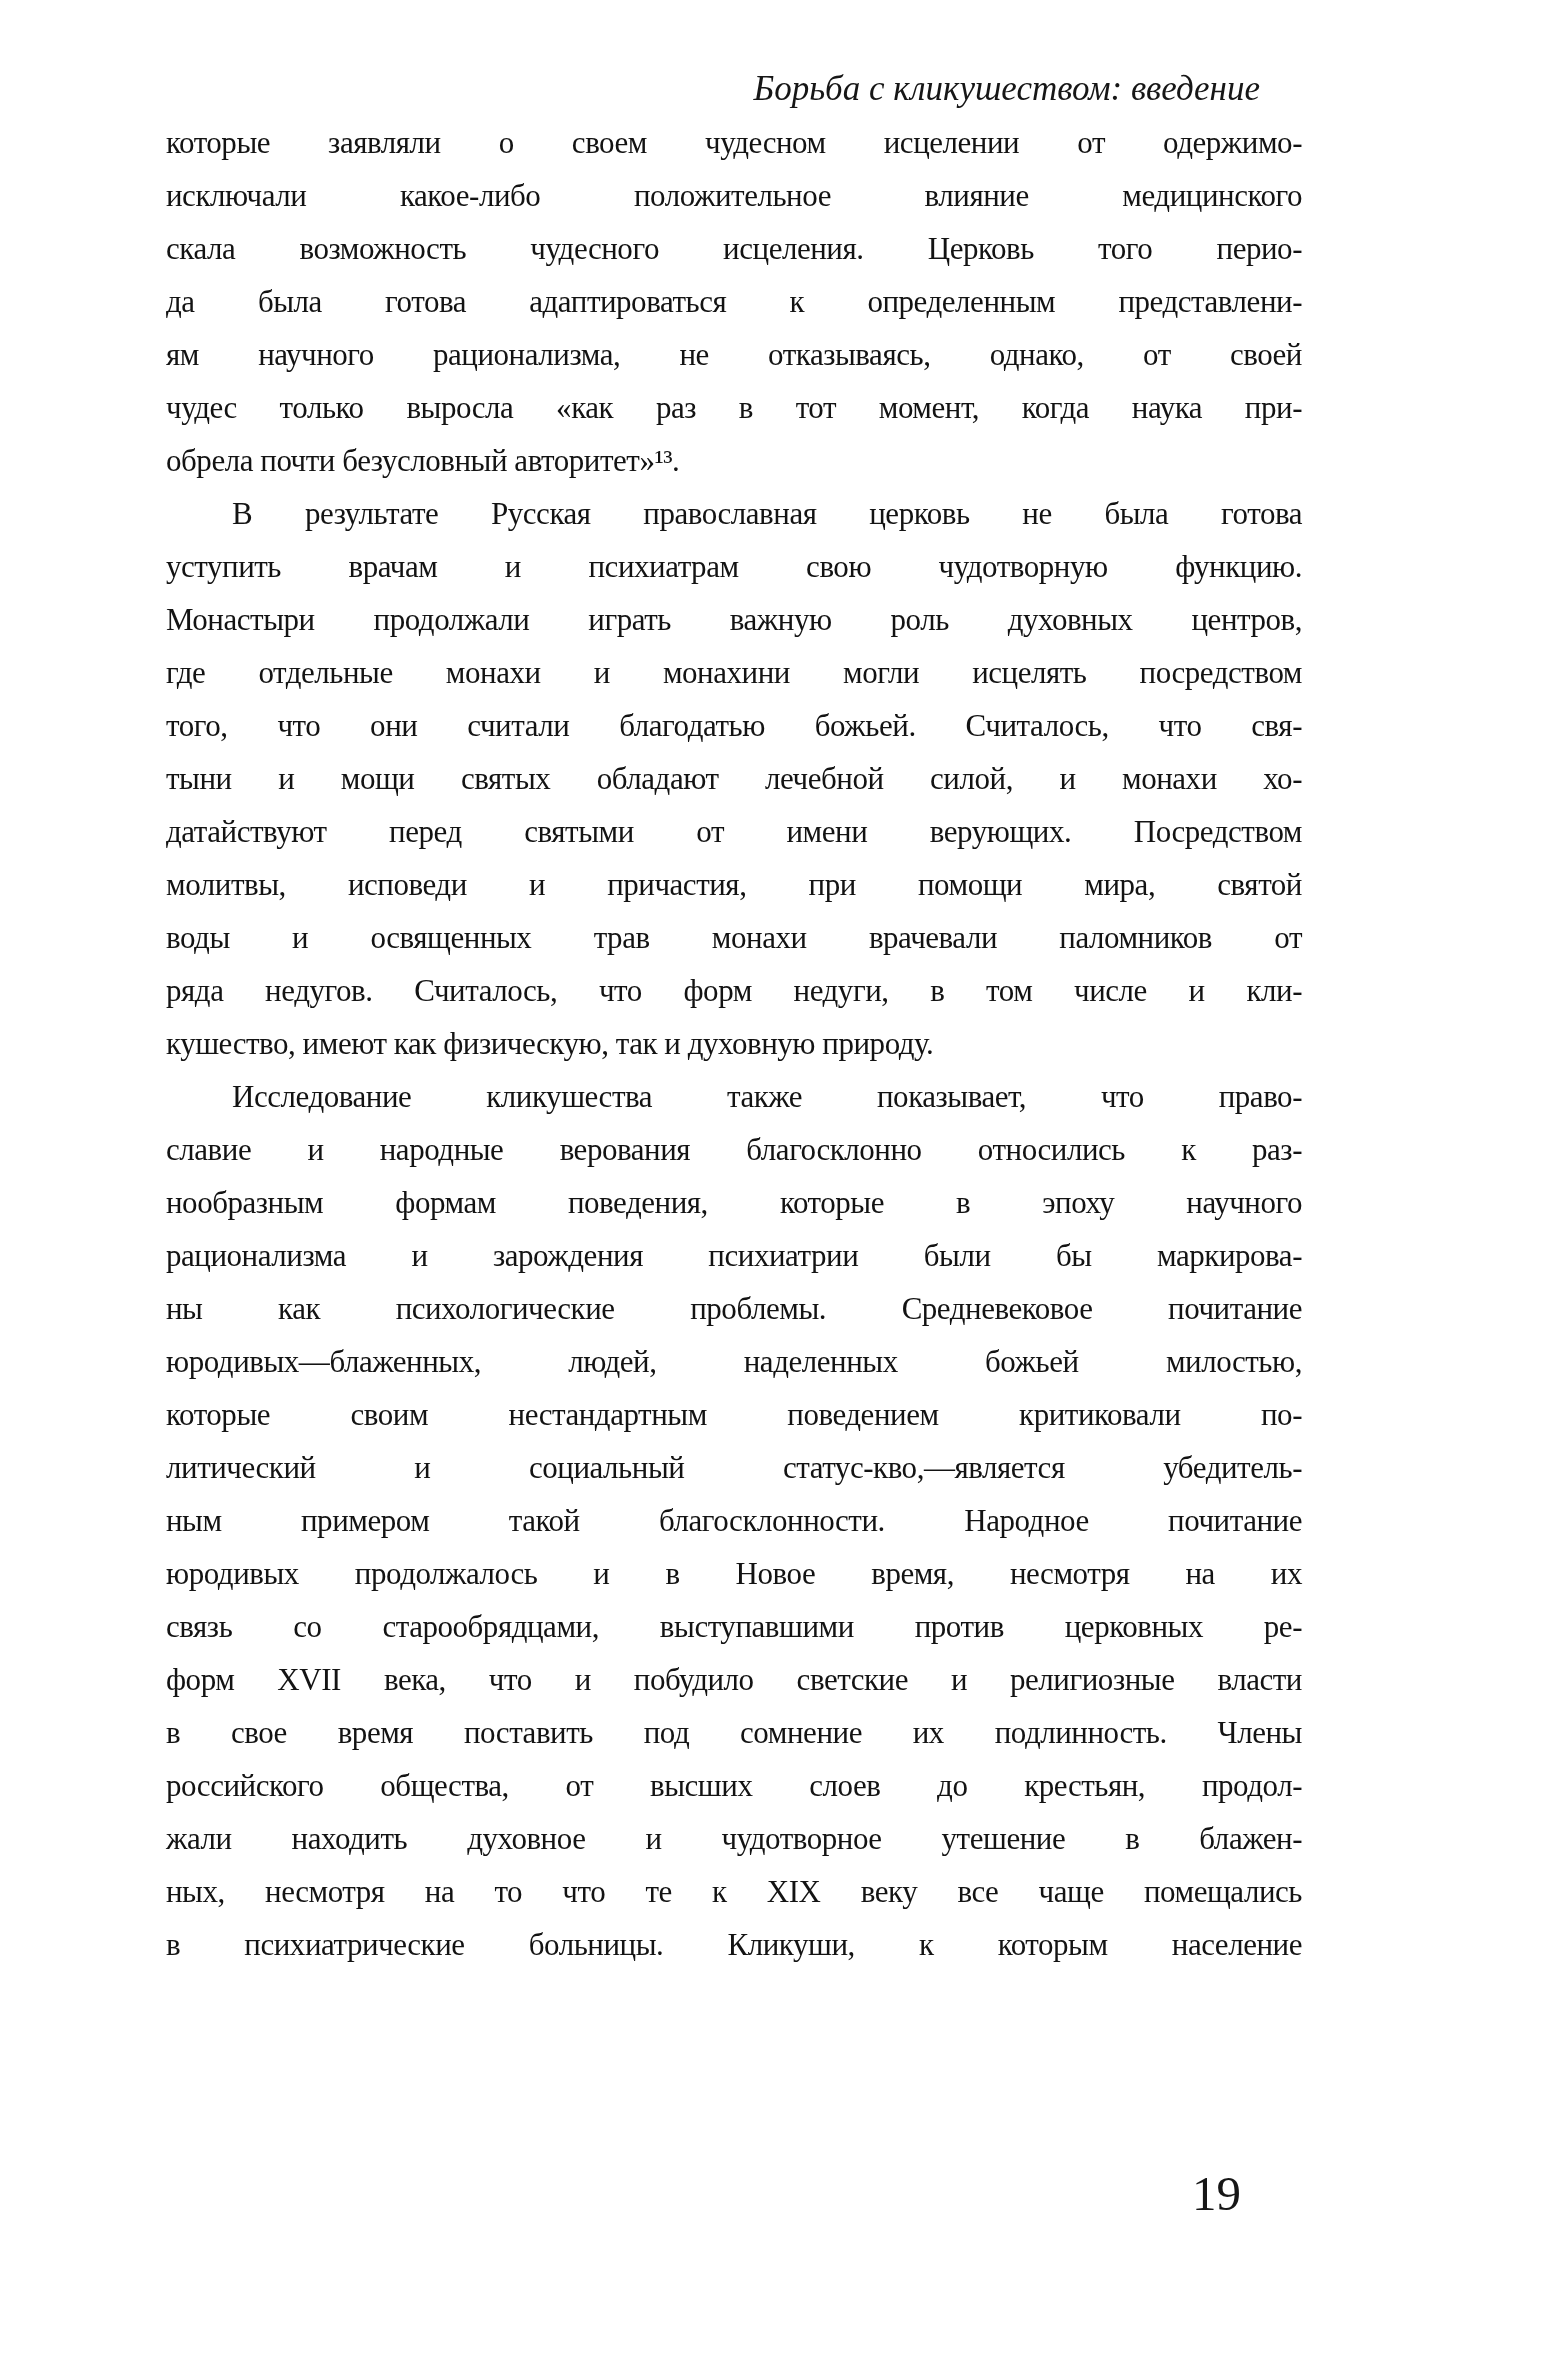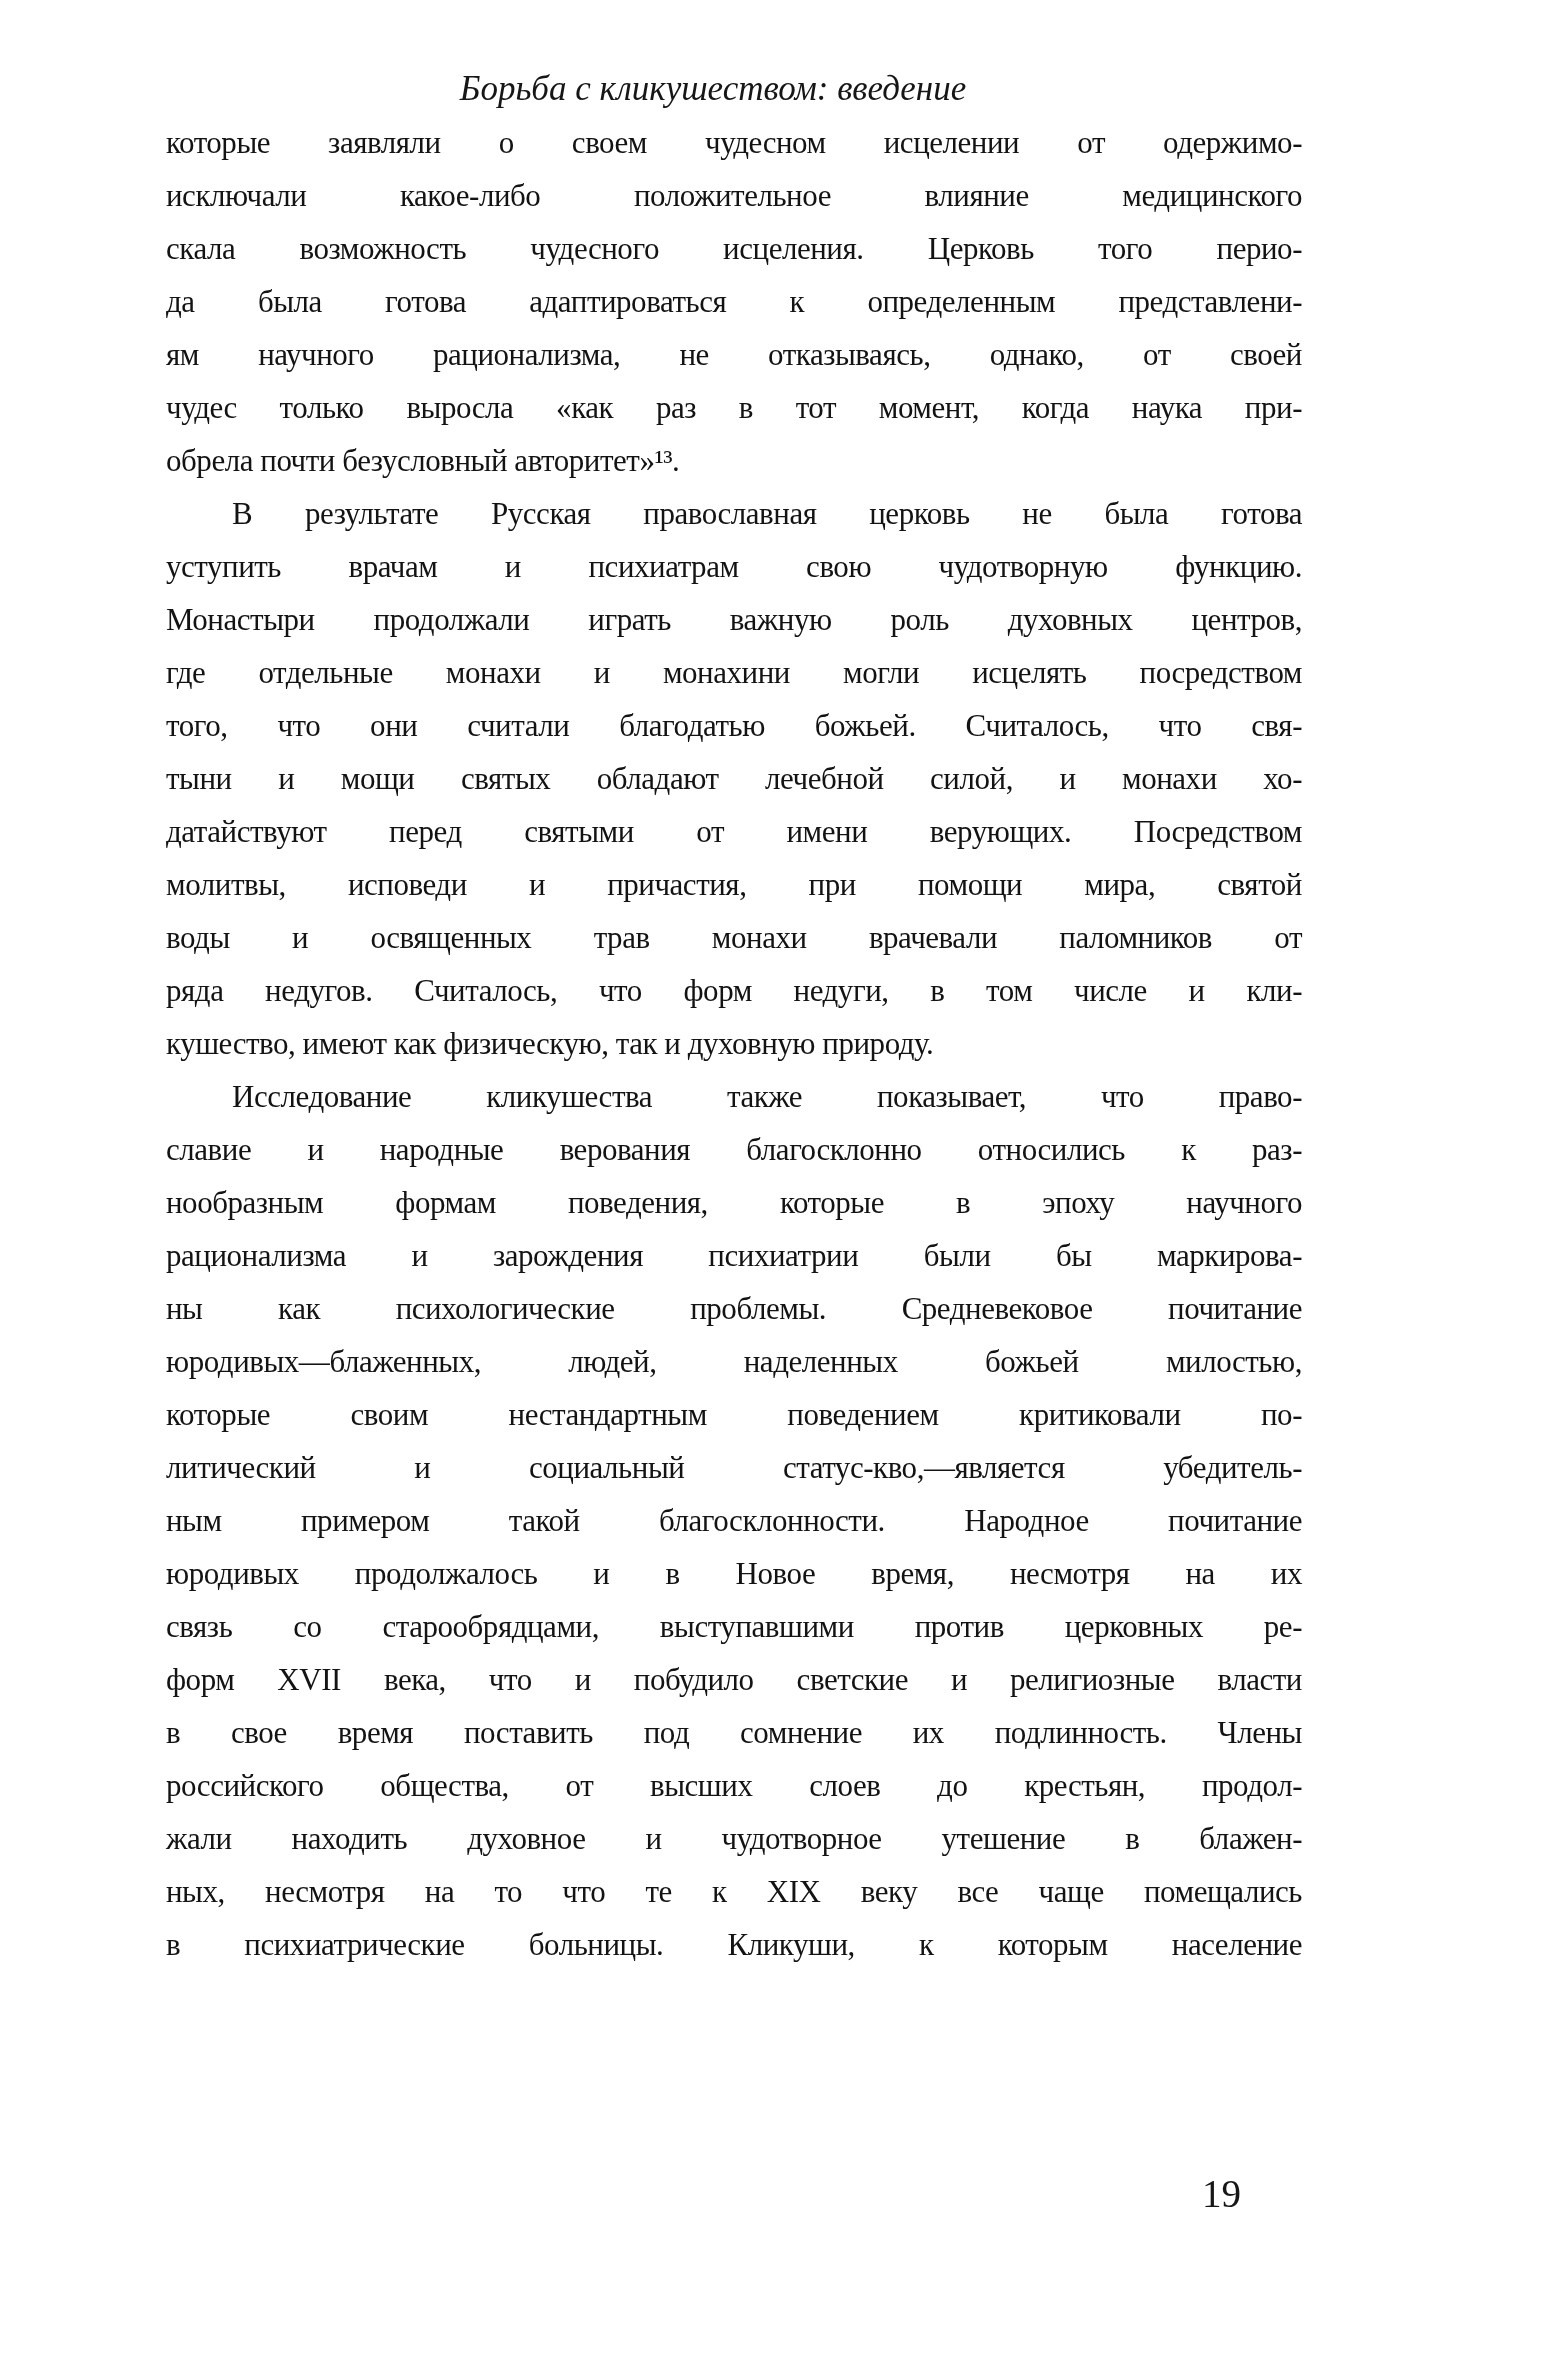--- a/index.html
+++ b/index.html
@@ -15,21 +15,21 @@
     background: #ffffff;
     color: #131313;
     font-family: "Liberation Serif", "DejaVu Serif", serif;
     overflow: hidden;
   }
   .running-header {
     position: absolute;
     top: 67px;
     left: 166px;
     width: 1136px;
-    text-align: center;
+    text-align: right;
     padding-right: 42px;
     box-sizing: border-box;
     font-style: italic;
     font-size: 35px;
     line-height: 43px;
     color: #161616;
   }
   .body-text {
     position: absolute;
     top: 116px;
@@ -56,21 +56,21 @@
     text-indent: 66px;
   }
   .folio {
     position: absolute;
     top: 2170px;
     left: 166px;
     width: 1136px;
     box-sizing: border-box;
     padding-right: 61px;
     text-align: right;
-    font-size: 39px;
+    font-size: 49px;
     line-height: 47px;
     font-variant-numeric: oldstyle-nums;
     color: #161616;
   }
 </style>
 </head>
 <body>
 
 <div class="page">
   <div class="running-header">Борьба с кликушеством: введение</div>

